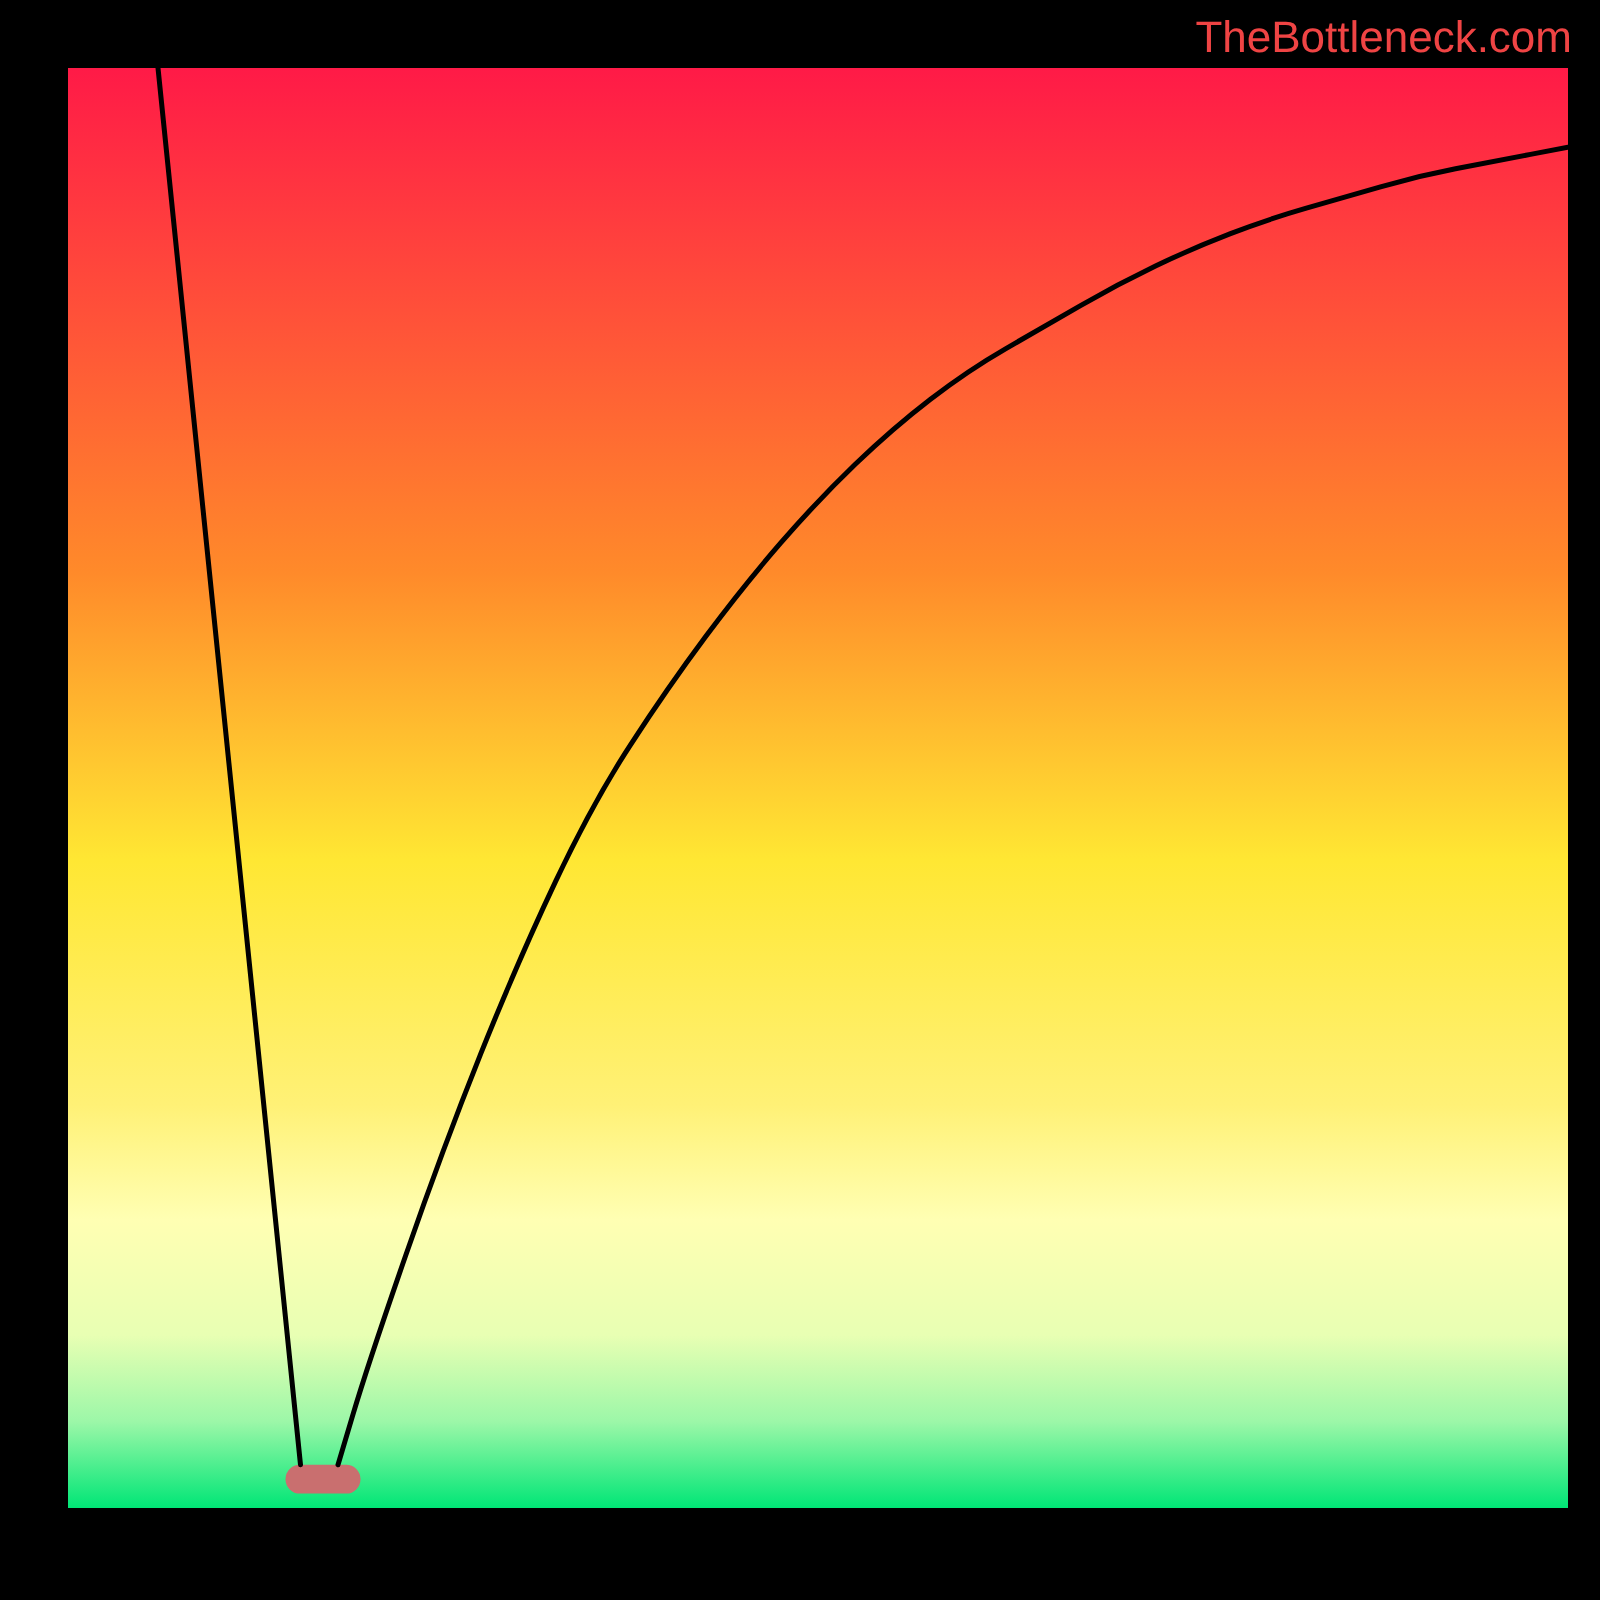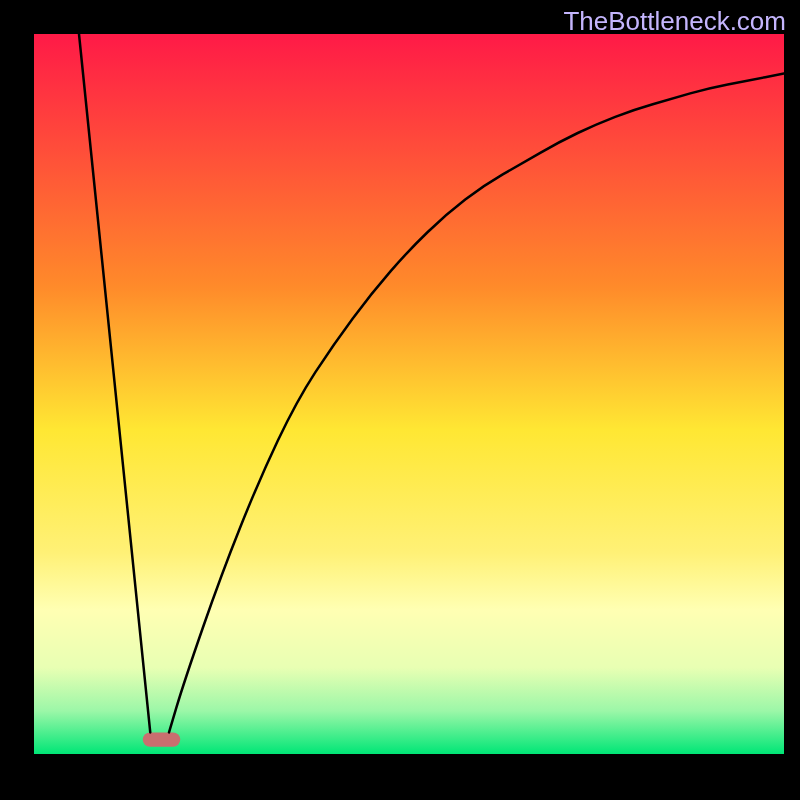--- a/index.html
+++ b/index.html
@@ -8,22 +8,22 @@
       width: 800px;
       height: 800px;
       background: #000;
       position: relative;
     }
     .watermark {
       position: absolute;
       top: 6px;
       right: 14px;
       font-family: Arial, sans-serif;
-      font-size: 26px;
-      color: #c4b5fd;
+      font-size: 22px;
+      color: #ef4444;
       font-weight: normal;
       z-index: 10;
     }
     .plot-area {
       position: absolute;
       left: 34px;
       top: 34px;
       width: 750px;
       height: 720px;
     }

